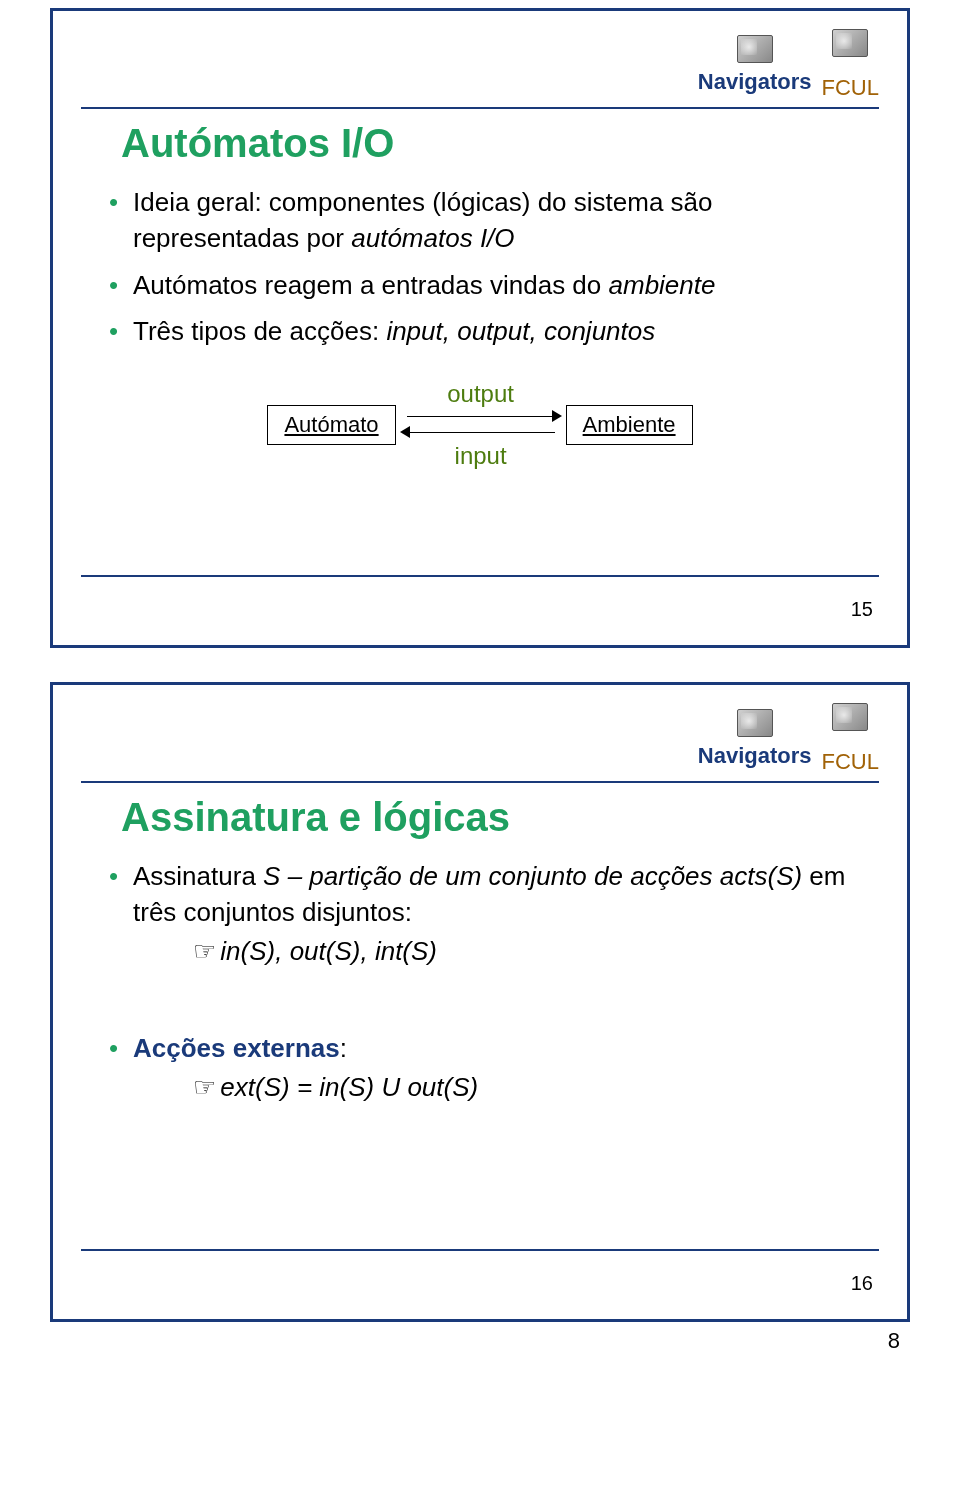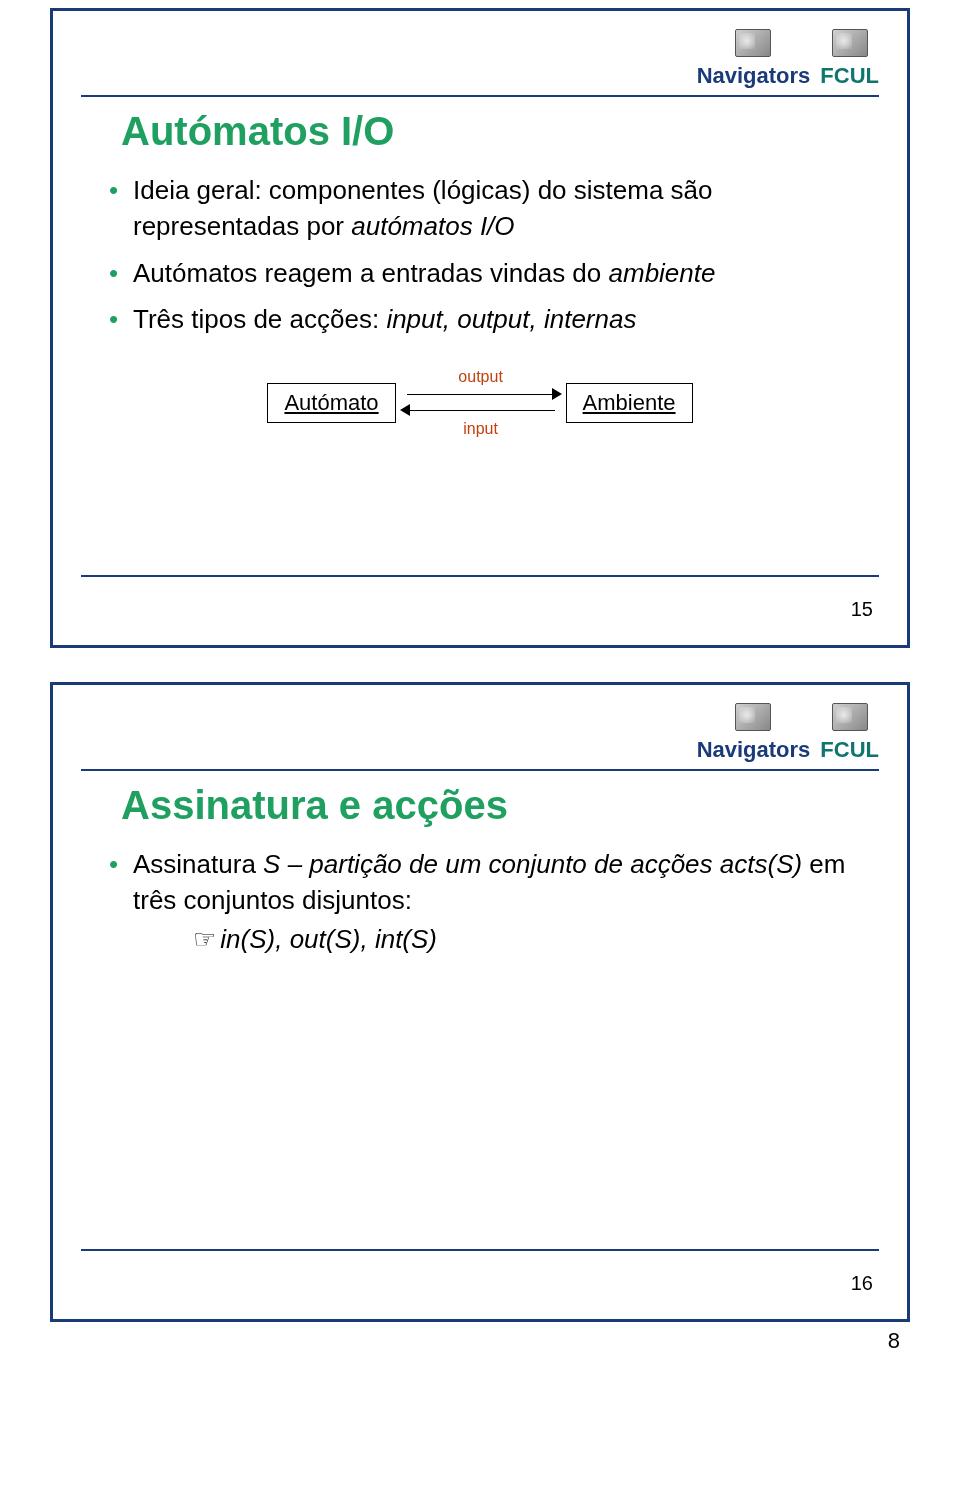--- a/index.html
+++ b/index.html
@@ -39,24 +39,25 @@
     gap: 6px;
     flex-direction: column;
   }
   .navigators-label {
     color: #1a3a7a;
     font-family: "Comic Sans MS", cursive, sans-serif;
     font-weight: bold;
     font-size: 22px;
   }
   .fcul-label {
-    color: #0f766e;
+    color: #a16207;
     font-family: "Comic Sans MS", cursive, sans-serif;
-    font-weight: bold;
-    font-size: 22px;
+    font-weight: normal;
+    font-size: 22px;
+    margin-top: 12px;
   }
   .tiny-logo {
     width: 34px;
     height: 26px;
     background: linear-gradient(135deg, #d0d0d0, #888);
     border: 1px solid #555;
     border-radius: 2px;
     position: relative;
     overflow: hidden;
   }
@@ -127,22 +128,22 @@
     text-decoration: underline;
   }
   .arrow-col {
     width: 170px;
     display: flex;
     flex-direction: column;
     align-items: center;
     gap: 2px;
   }
   .arrow-label {
-    font-size: 16px;
-    color: #c2410c;
+    font-size: 24px;
+    color: #4d7c0f;
   }
   .arrow-line {
     width: 160px;
     height: 14px;
     position: relative;
   }
   .arrow-line .shaft {
     position: absolute;
     top: 6px;
     left: 6px;
@@ -213,21 +214,21 @@
       <div class="slide-title">Autómatos I/O</div>
 
       <ul class="bullets">
         <li>
           <span>Ideia geral: componentes (lógicas) do sistema são representadas por </span><span class="italic">autómatos I/O</span>
         </li>
         <li>
           <span>Autómatos reagem a entradas vindas do </span><span class="italic">ambiente</span>
         </li>
         <li>
-          <span>Três tipos de </span><span class="bold">acções: </span><span class="bold italic">input, output, internas</span>
+          <span>Três tipos de </span><span class="bold">acções: </span><span class="bold italic">input, output, conjuntos</span>
         </li>
       </ul>
 
       <div class="diagram-row">
         <div class="dbox">Autómato</div>
         <div class="arrow-col">
           <div class="arrow-label">output</div>
           <div class="arrow-line">
             <div class="shaft"></div>
               <div class="arrow-right-head"></div>
@@ -256,33 +257,41 @@
           <span class="tiny-logo"></span>
           <span class="navigators-label">Navigators</span>
         </div>
         <div class="header-block">
           <span class="tiny-logo"></span>
           <span class="fcul-label">FCUL</span>
         </div>
       </div>
       <hr class="hr-top">
 
-      <div class="slide-title">Assinatura e acções</div>
+      <div class="slide-title">Assinatura e lógicas</div>
 
       <ul class="bullets">
         <li>
           <span class="bold">Assinatura</span><span class="italic">  S – partição de um conjunto de acções  </span><span class="italic">acts(S)</span><span>  em três conjuntos disjuntos:</span>
           <div class="sub-indent">
             <span class="hand">☞</span><span class="italic">in(S),  out(S),  int(S)</span>
           </div>
         </li>
       </ul>
 
       <div style="height:26px"></div>
 
+      <ul class="bullets">
+        <li>
+          <span class="accent">Acções externas</span><span>:</span>
+          <div class="sub-indent">
+            <span class="hand">☞</span><span class="italic">ext(S) = in(S) U out(S)</span>
+          </div>
+        </li>
+      </ul>
 
       <hr class="hr-bottom">
       <div class="slide-num">16</div>
     </div>
   </div>
 
   <div class="page-num">8</div>
 
 </div>
 

